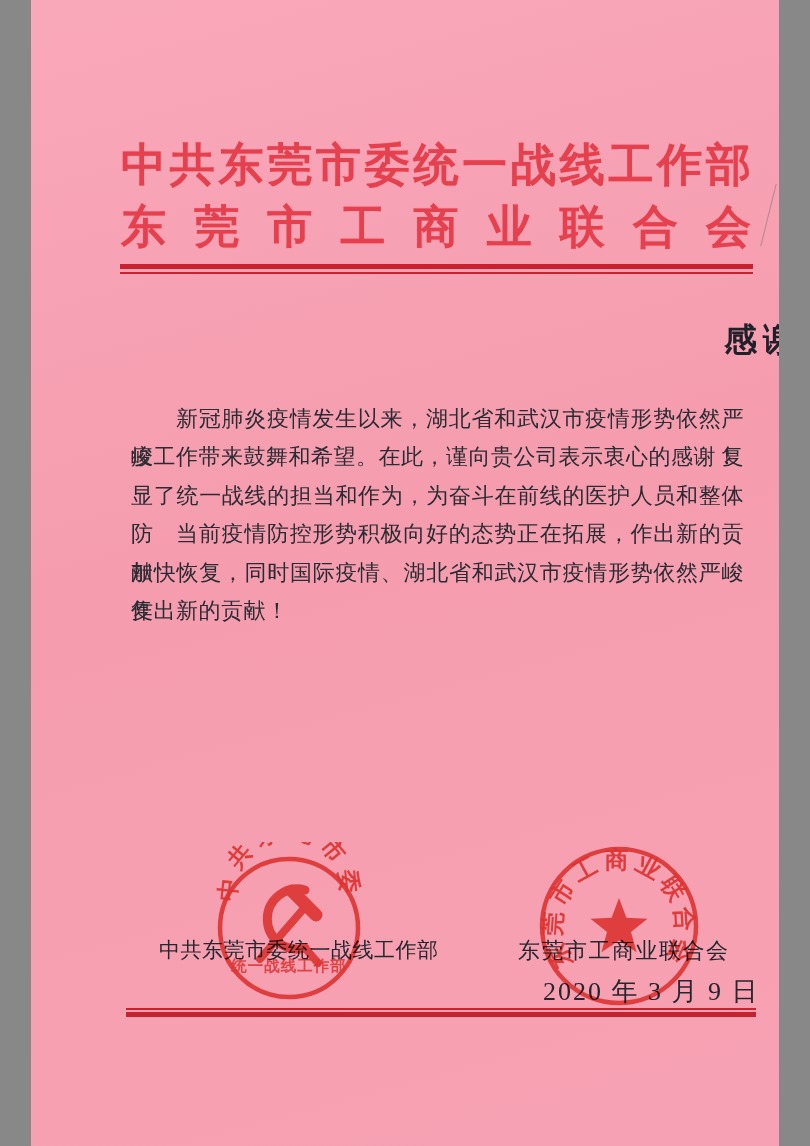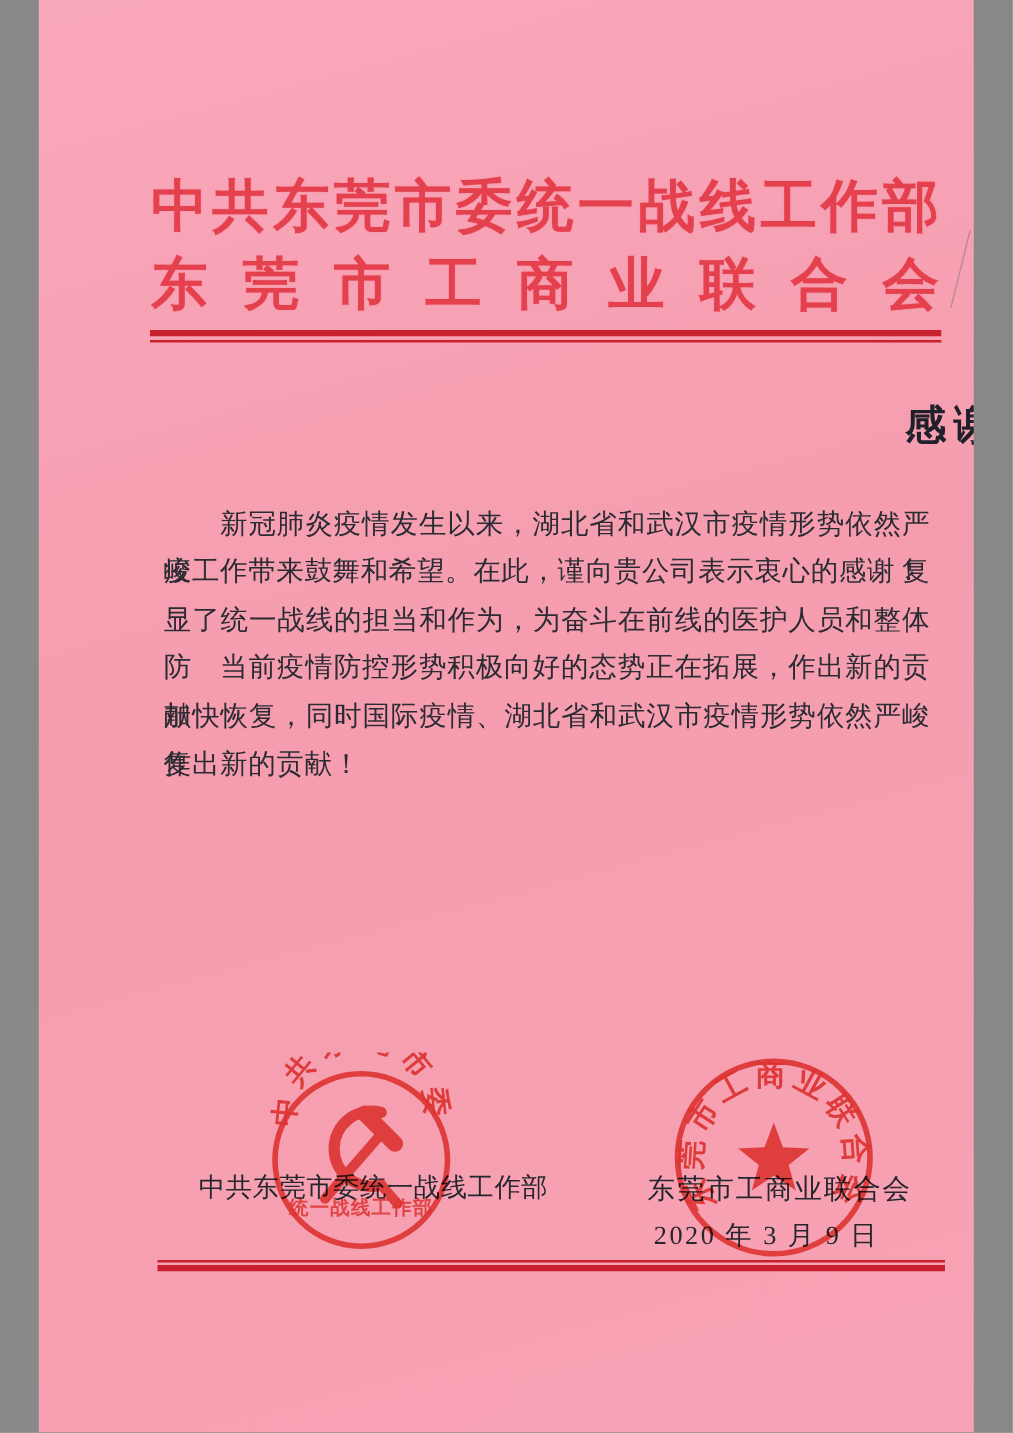--- a/index.html
+++ b/index.html
@@ -44,21 +44,21 @@
   .body-line{
     display:block;height:38.4px;line-height:38.4px;
     text-align:justify;text-align-last:justify;
   }
   .body-line.first{text-indent:45px;}
   .body-line.last{text-align-last:left;}
   
   .sig{position:absolute;color:#26262e;white-space:nowrap;}
   .sig-left{left:128px;top:936px;font-size:21px;letter-spacing:.5px;}
   .sig-right{left:487px;top:936px;font-size:22px;letter-spacing:1.5px;}
-  .sig-date{left:492px;top:974px;font-size:21px;letter-spacing:2px;}
+  .sig-date{left:512px;top:974px;font-size:26px;letter-spacing:2px;}
   
   .seal{position:absolute;mix-blend-mode:multiply;opacity:.88;}
   .seal-left{left:172px;top:842px;}
   .seal-right{left:496px;top:834px;}
   .seal text{font-family:"Liberation Serif","DejaVu Serif",serif;font-weight:bold;}
   
   .scratch{
     position:absolute;left:737px;top:183px;width:1px;height:64px;
     background:rgba(125,115,118,.55);transform:rotate(14deg);
   }

